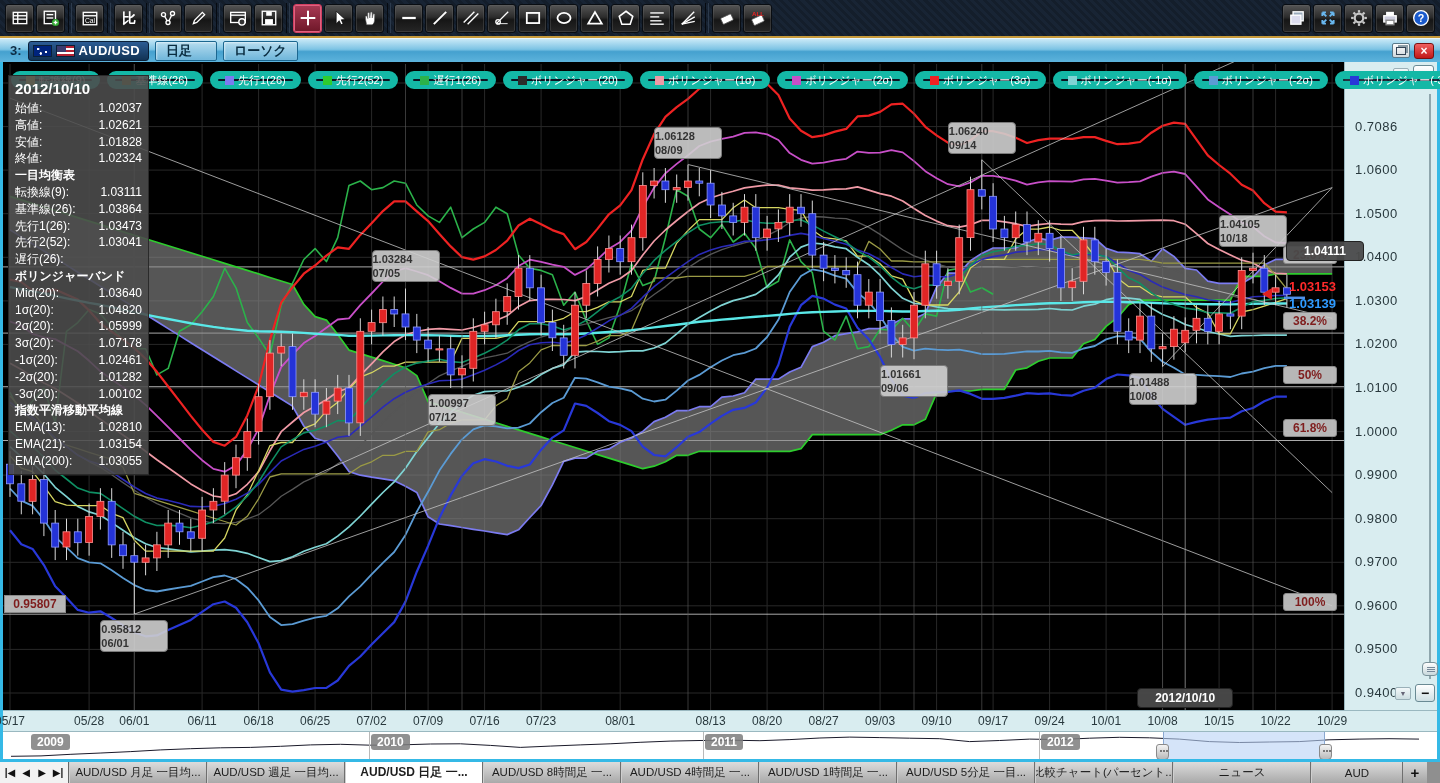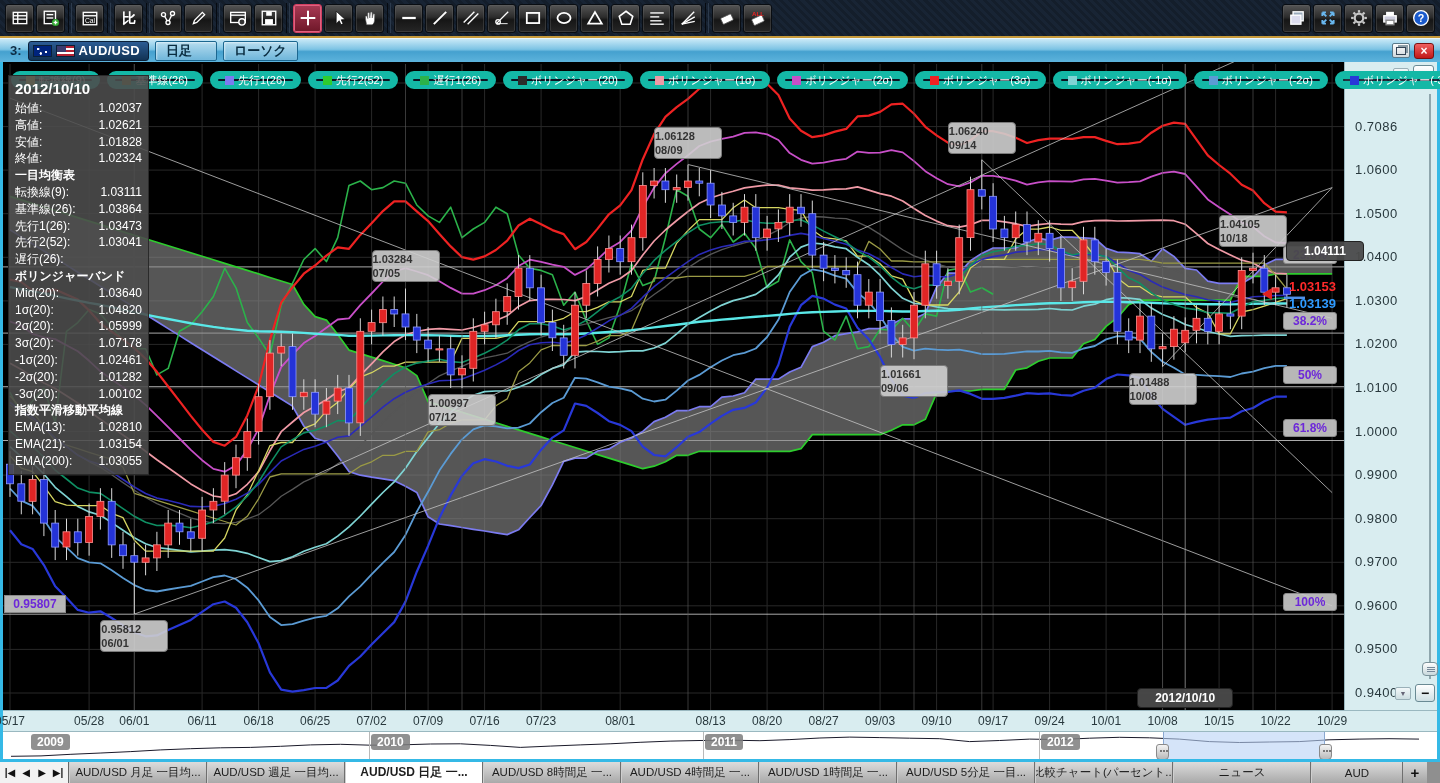--- a/index.html
+++ b/index.html
@@ -50,21 +50,21 @@
  background:#0c1625e0;color:#fff;font-size:11px;white-space:nowrap;cursor:pointer}
 .lg-sw{width:9px;height:9px;display:inline-block}
 #data-panel{position:absolute;left:5px;top:13px;width:141px;background:#4c4c4ce3;border:1px solid #2a2a2a;
  color:#fff;font-size:12px;padding:3px 6px 4px 6px;pointer-events:auto}
 #data-panel .dp-date{font-size:15px;font-weight:bold;margin:1px 0 3px 0}
 .dp-row{display:flex;justify-content:space-between;line-height:16.8px;white-space:nowrap}
 .dp-head{font-weight:bold;line-height:16.8px}
 .ann-box{position:absolute;width:68px;background:#cfcfcfE6;border:1px solid #7a7a7a;border-radius:4px;
  text-align:left;font-size:11px;font-weight:bold;color:#333;line-height:14px;padding:1px 0}
 .fib-label{position:absolute;width:54px;background:#c9c9c9e8;border:1px solid #8a8a8a;border-radius:3px;
- text-align:center;font-size:12px;font-weight:bold;color:#6d28d9;padding:1px 2px}
+ text-align:center;font-size:12px;font-weight:bold;color:#7f1d1d;padding:1px 2px}
 .dark-box{position:absolute;background:#4a4a4af2;border:1px solid #222;border-radius:4px;color:#fff;
  font-size:12px;font-weight:bold;text-align:center;padding:2px 6px}
 .px-red{position:absolute;color:#ff2a2a;font-size:13px;font-weight:bold;width:96px;text-align:right}
 .px-blue{position:absolute;color:#2f9bff;font-size:13px;font-weight:bold;width:96px;text-align:right}
 #bid-tri{position:absolute;width:0;height:0;border-top:6px solid transparent;border-bottom:6px solid transparent;border-right:10px solid #e02020}
 
 .ax-btn{position:absolute;border:1px solid #6a8a94;border-radius:3px;background:linear-gradient(#fff,#cfe0e4);
  color:#111;font-weight:bold;text-align:center;cursor:pointer}
 .ax-arrow{position:absolute;width:16px;height:13px;border:1px solid #9ab0b8;border-radius:2px;background:linear-gradient(#f2f8f9,#cddde1);
  font-size:7px;color:#667;line-height:12px;text-align:center;cursor:pointer}

